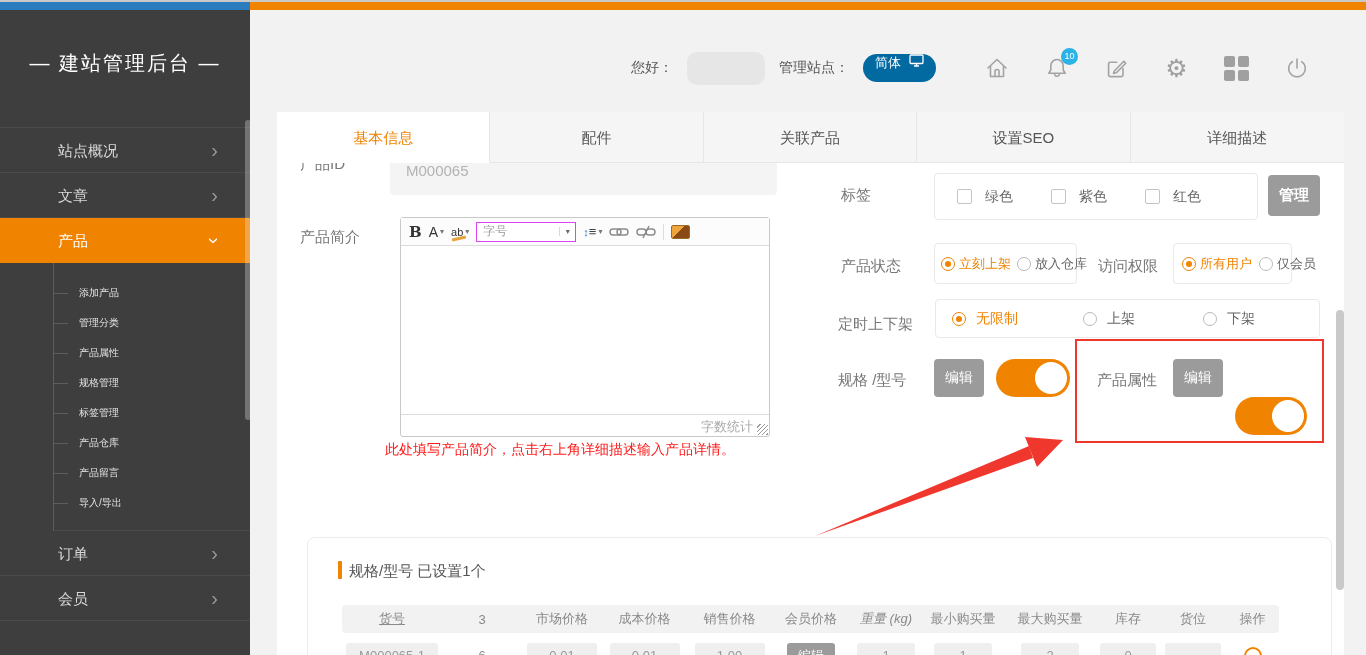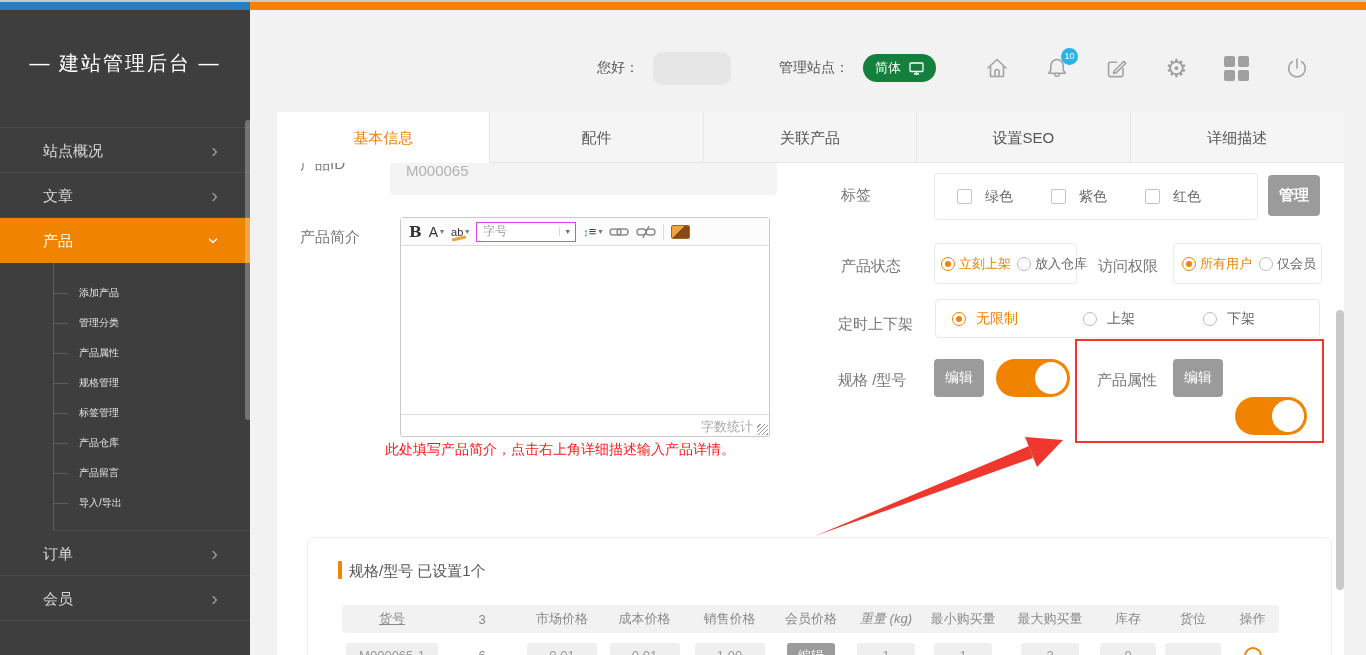--- a/index.html
+++ b/index.html
@@ -9,35 +9,35 @@
 
   
   .topline { left:0; top:0; width:1366px; height:2px; background:#c9c9c9; }
   .topbar-blue { left:0; top:2px; width:250px; height:8px; background:#2a7cbe; }
   .topbar-orange { left:250px; top:2px; width:1116px; height:8px; background:#f08300; }
 
   
   .sidebar { left:0; top:10px; width:250px; height:645px; background:#3e3e3e; overflow:hidden; }
   .logo { padding-top:40px; text-align:center; color:#ffffff; font-size:20px; letter-spacing:2px; }
   .menu { margin-top:50px; border-top:1px solid #4a4a4a; }
-  .mi { position:relative; height:45px; line-height:45px; color:#d9d9d9; font-size:15px; padding-left:43px; border-bottom:1px solid #4a4a4a; cursor:pointer; }
+  .mi { position:relative; height:45px; line-height:45px; color:#d9d9d9; font-size:15px; padding-left:58px; border-bottom:1px solid #4a4a4a; cursor:pointer; }
   .mi .chev { position:absolute; right:32px; top:0; color:#9a9a9a; font-size:20px; }
   .mi.active { background:#f08300; color:#ffffff; border-bottom:none; }
   .mi.active .chev { color:#ffffff; display:inline-block; transform:rotate(90deg); transform-origin:center; line-height:45px; }
   .submenu { list-style:none; padding:15px 0 12px 0; margin-left:53px; border-left:1px solid #5e5e5e; border-bottom:1px solid #4a4a4a; margin-right:0; }
   .submenu li { position:relative; height:30px; line-height:30px; padding-left:25px; color:#e3e3e3; font-size:10px; cursor:pointer; }
   .submenu li::before { content:""; position:absolute; left:0; top:15px; width:14px; height:1px; background:#5e5e5e; }
   .side-thumb { left:245px; top:120px; width:6px; height:300px; background:rgba(255,255,255,0.28); border-radius:3px; }
 
   
   .hdr { left:250px; top:10px; width:1116px; height:102px; background:#f2f2f2; }
   .hdr-row { position:absolute; right:56px; top:34px; height:48px; display:flex; align-items:center; gap:14px; }
-  .hdr-txt { color:#555; font-size:14px;margin-left:34px; }
+  .hdr-txt { color:#555; font-size:14px; }
   .redact { width:78px; height:33px; background:#e6e6e6; border-radius:10px; }
-  .lang-pill { display:flex; align-items:center; gap:8px; background:#15803d; color:#fff; font-size:13px; border-radius:14px; height:28px; padding:0 12px; cursor:pointer; margin-right:14px; }
+  .lang-pill { display:flex; align-items:flex-start; gap:8px; background:#0369a1; color:#fff; font-size:13px; border-radius:14px; height:28px; padding:0 12px; cursor:pointer; margin-right:14px; }
   .hicon { width:27px; height:27px; position:relative; cursor:pointer; margin-left:19px; display:flex; align-items:center; justify-content:center; }
   .hicon svg { stroke:#a3a3a3; fill:none; stroke-width:1.6; stroke-linecap:round; stroke-linejoin:round; }
   .gearglyph { font-size:25px; color:#9f9f9f; line-height:27px; }
   .gridglyph { display:grid; grid-template-columns:11px 11px; grid-template-rows:11px 11px; gap:3px; }
   .gridglyph span { background:#a0a0a0; border-radius:2px; }
   .badge { position:absolute; top:-7px; right:-8px; min-width:17px; height:17px; border-radius:9px; background:#2bb3e8; color:#fff; font-size:9px; line-height:17px; text-align:center; padding:0 2px; }
 
   
   .card { left:277px; top:112px; width:1067px; height:543px; background:#ffffff; }
   .tabbar { left:277px; top:112px; width:1067px; height:51px; display:flex; }
@@ -287,21 +287,21 @@
     <span class="rgroup">
       <span class="radio on"></span>
       <span class="rlabel on">立刻上架</span>
     </span>
     <span class="rgroup">
       <span class="radio"></span>
       <span class="rlabel">放入仓库</span>
     </span>
   </div>
   <div class="flabel" style="left:821px; top:93px;">访问权限</div>
-  <div class="gbox" style="left:896px; top:80px; width:149px; height:41px; padding:16px 8px; gap:7px;">
+  <div class="gbox" style="left:896px; top:80px; width:119px; height:41px; padding:16px 8px; gap:7px;">
     <span class="rgroup">
       <span class="radio on"></span>
       <span class="rlabel on">所有用户</span>
     </span>
     <span class="rgroup">
       <span class="radio"></span>
       <span class="rlabel">仅会员</span>
     </span>
   </div>
 

